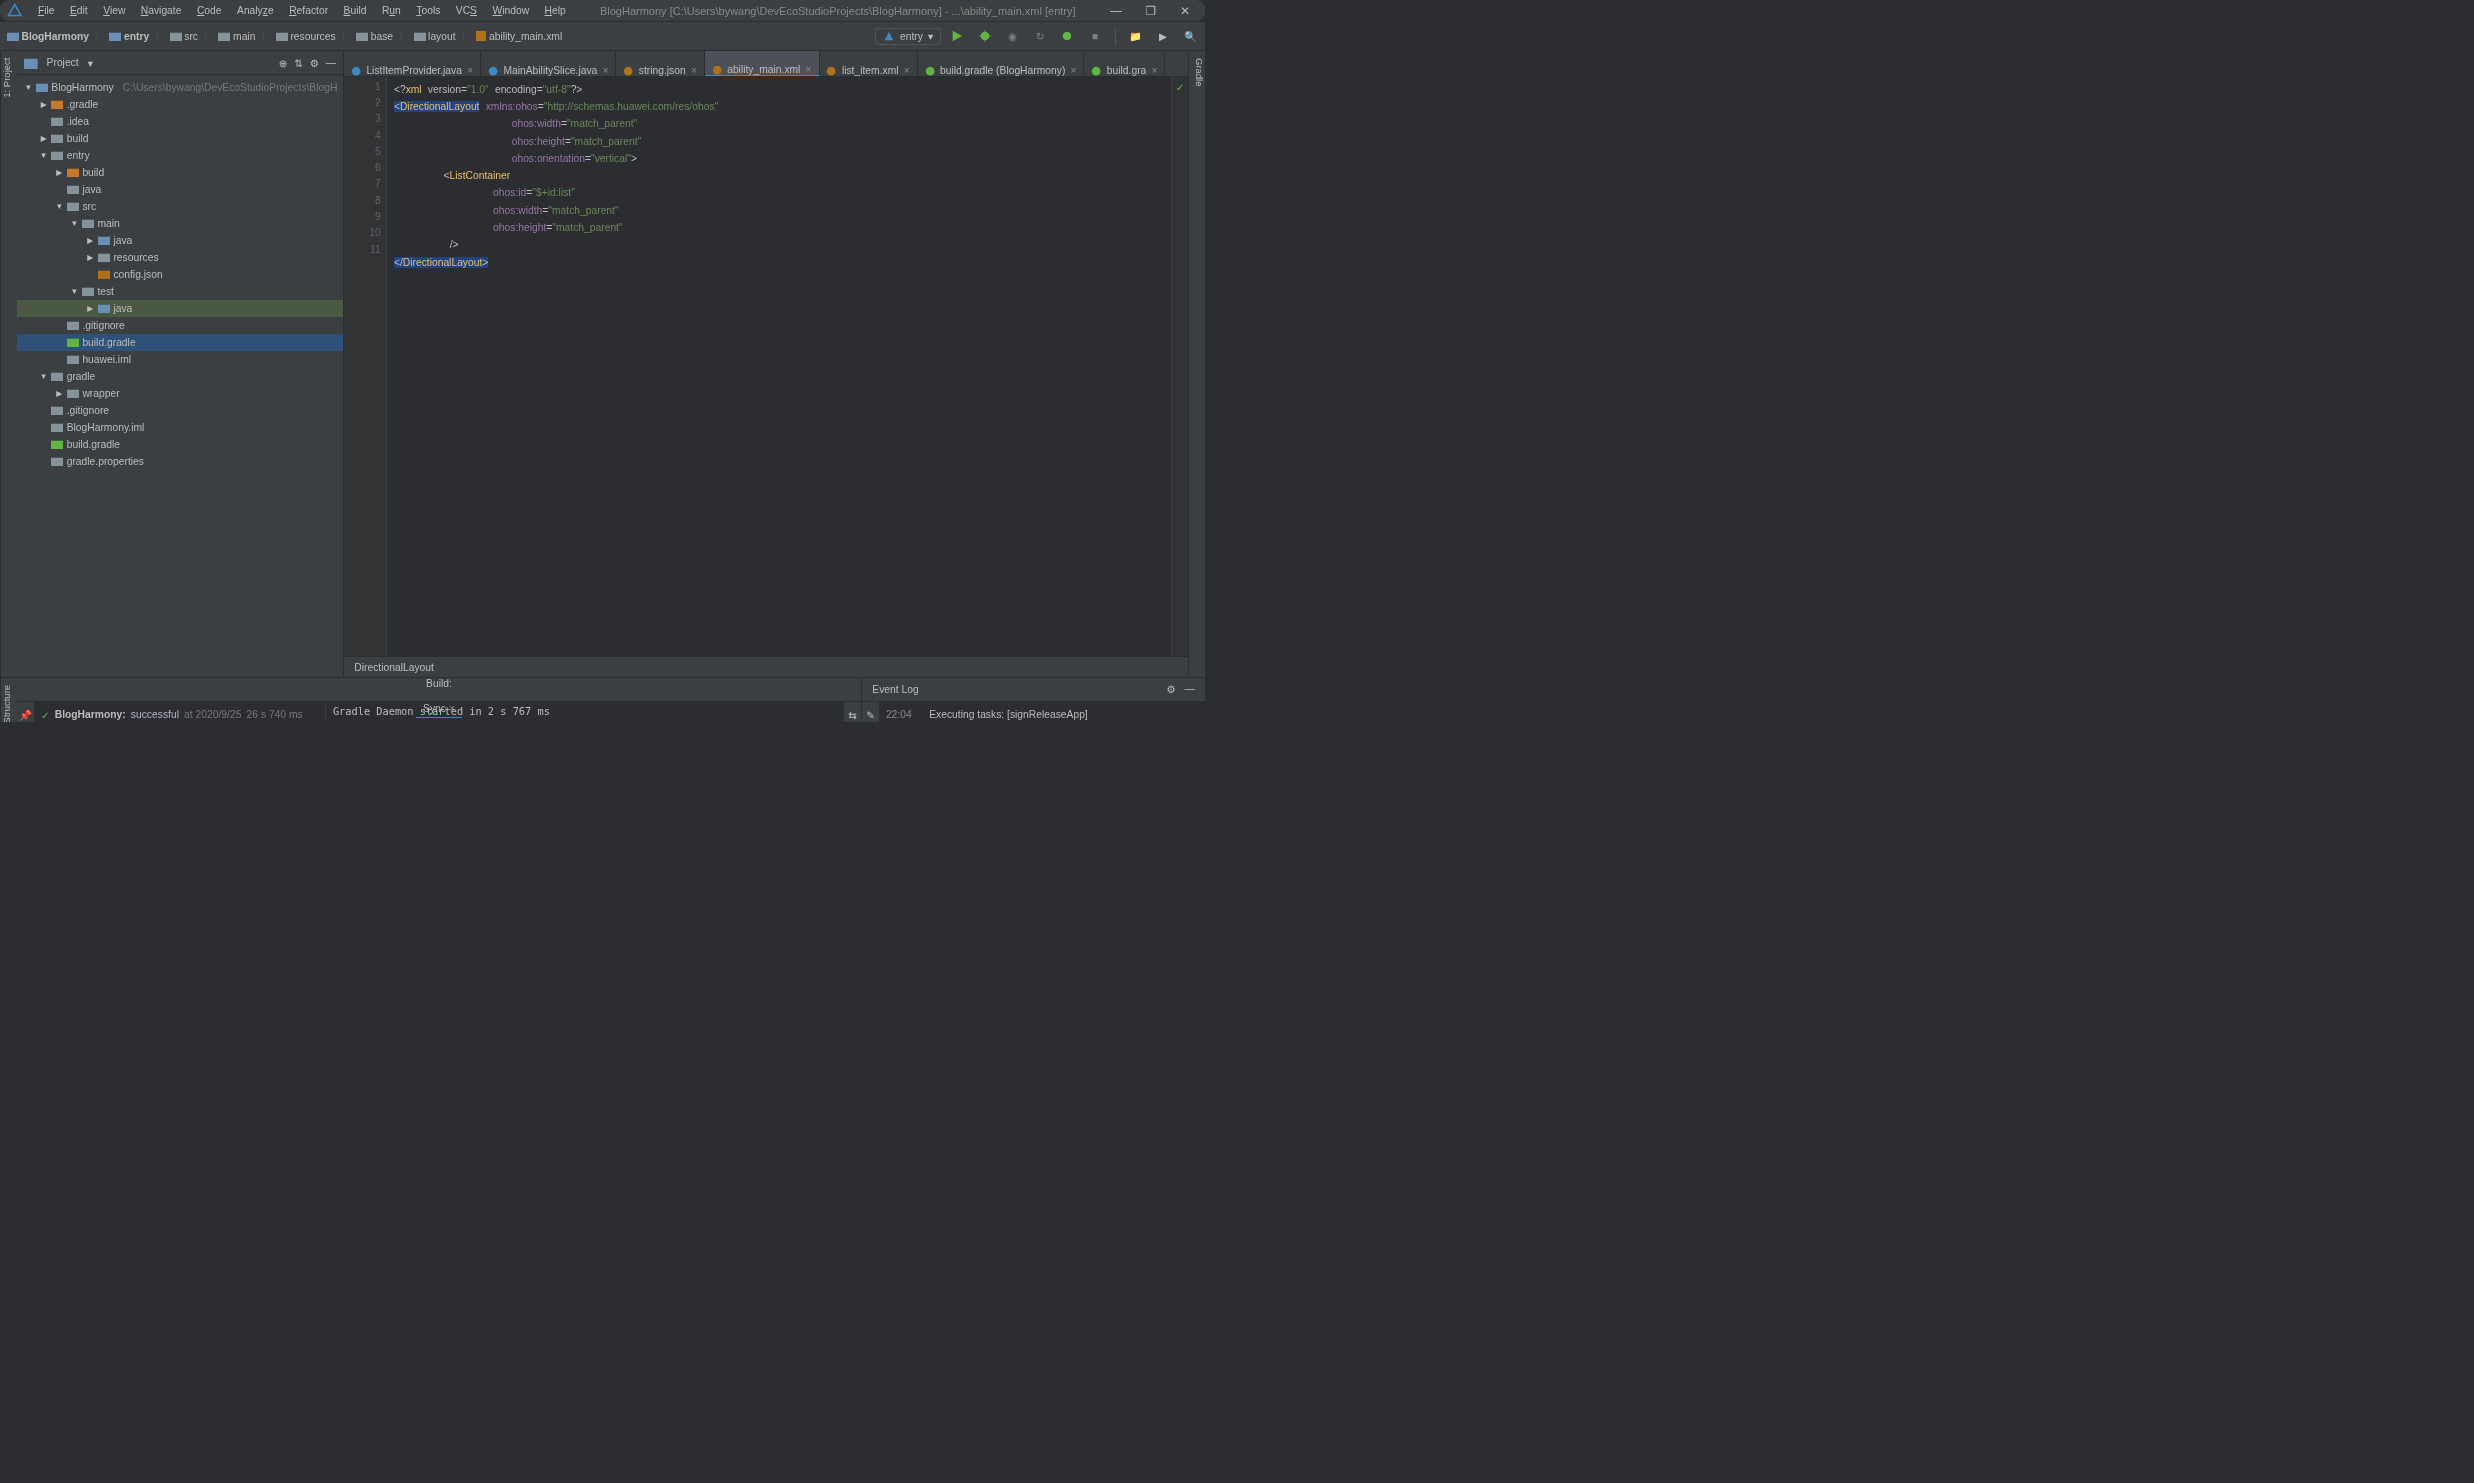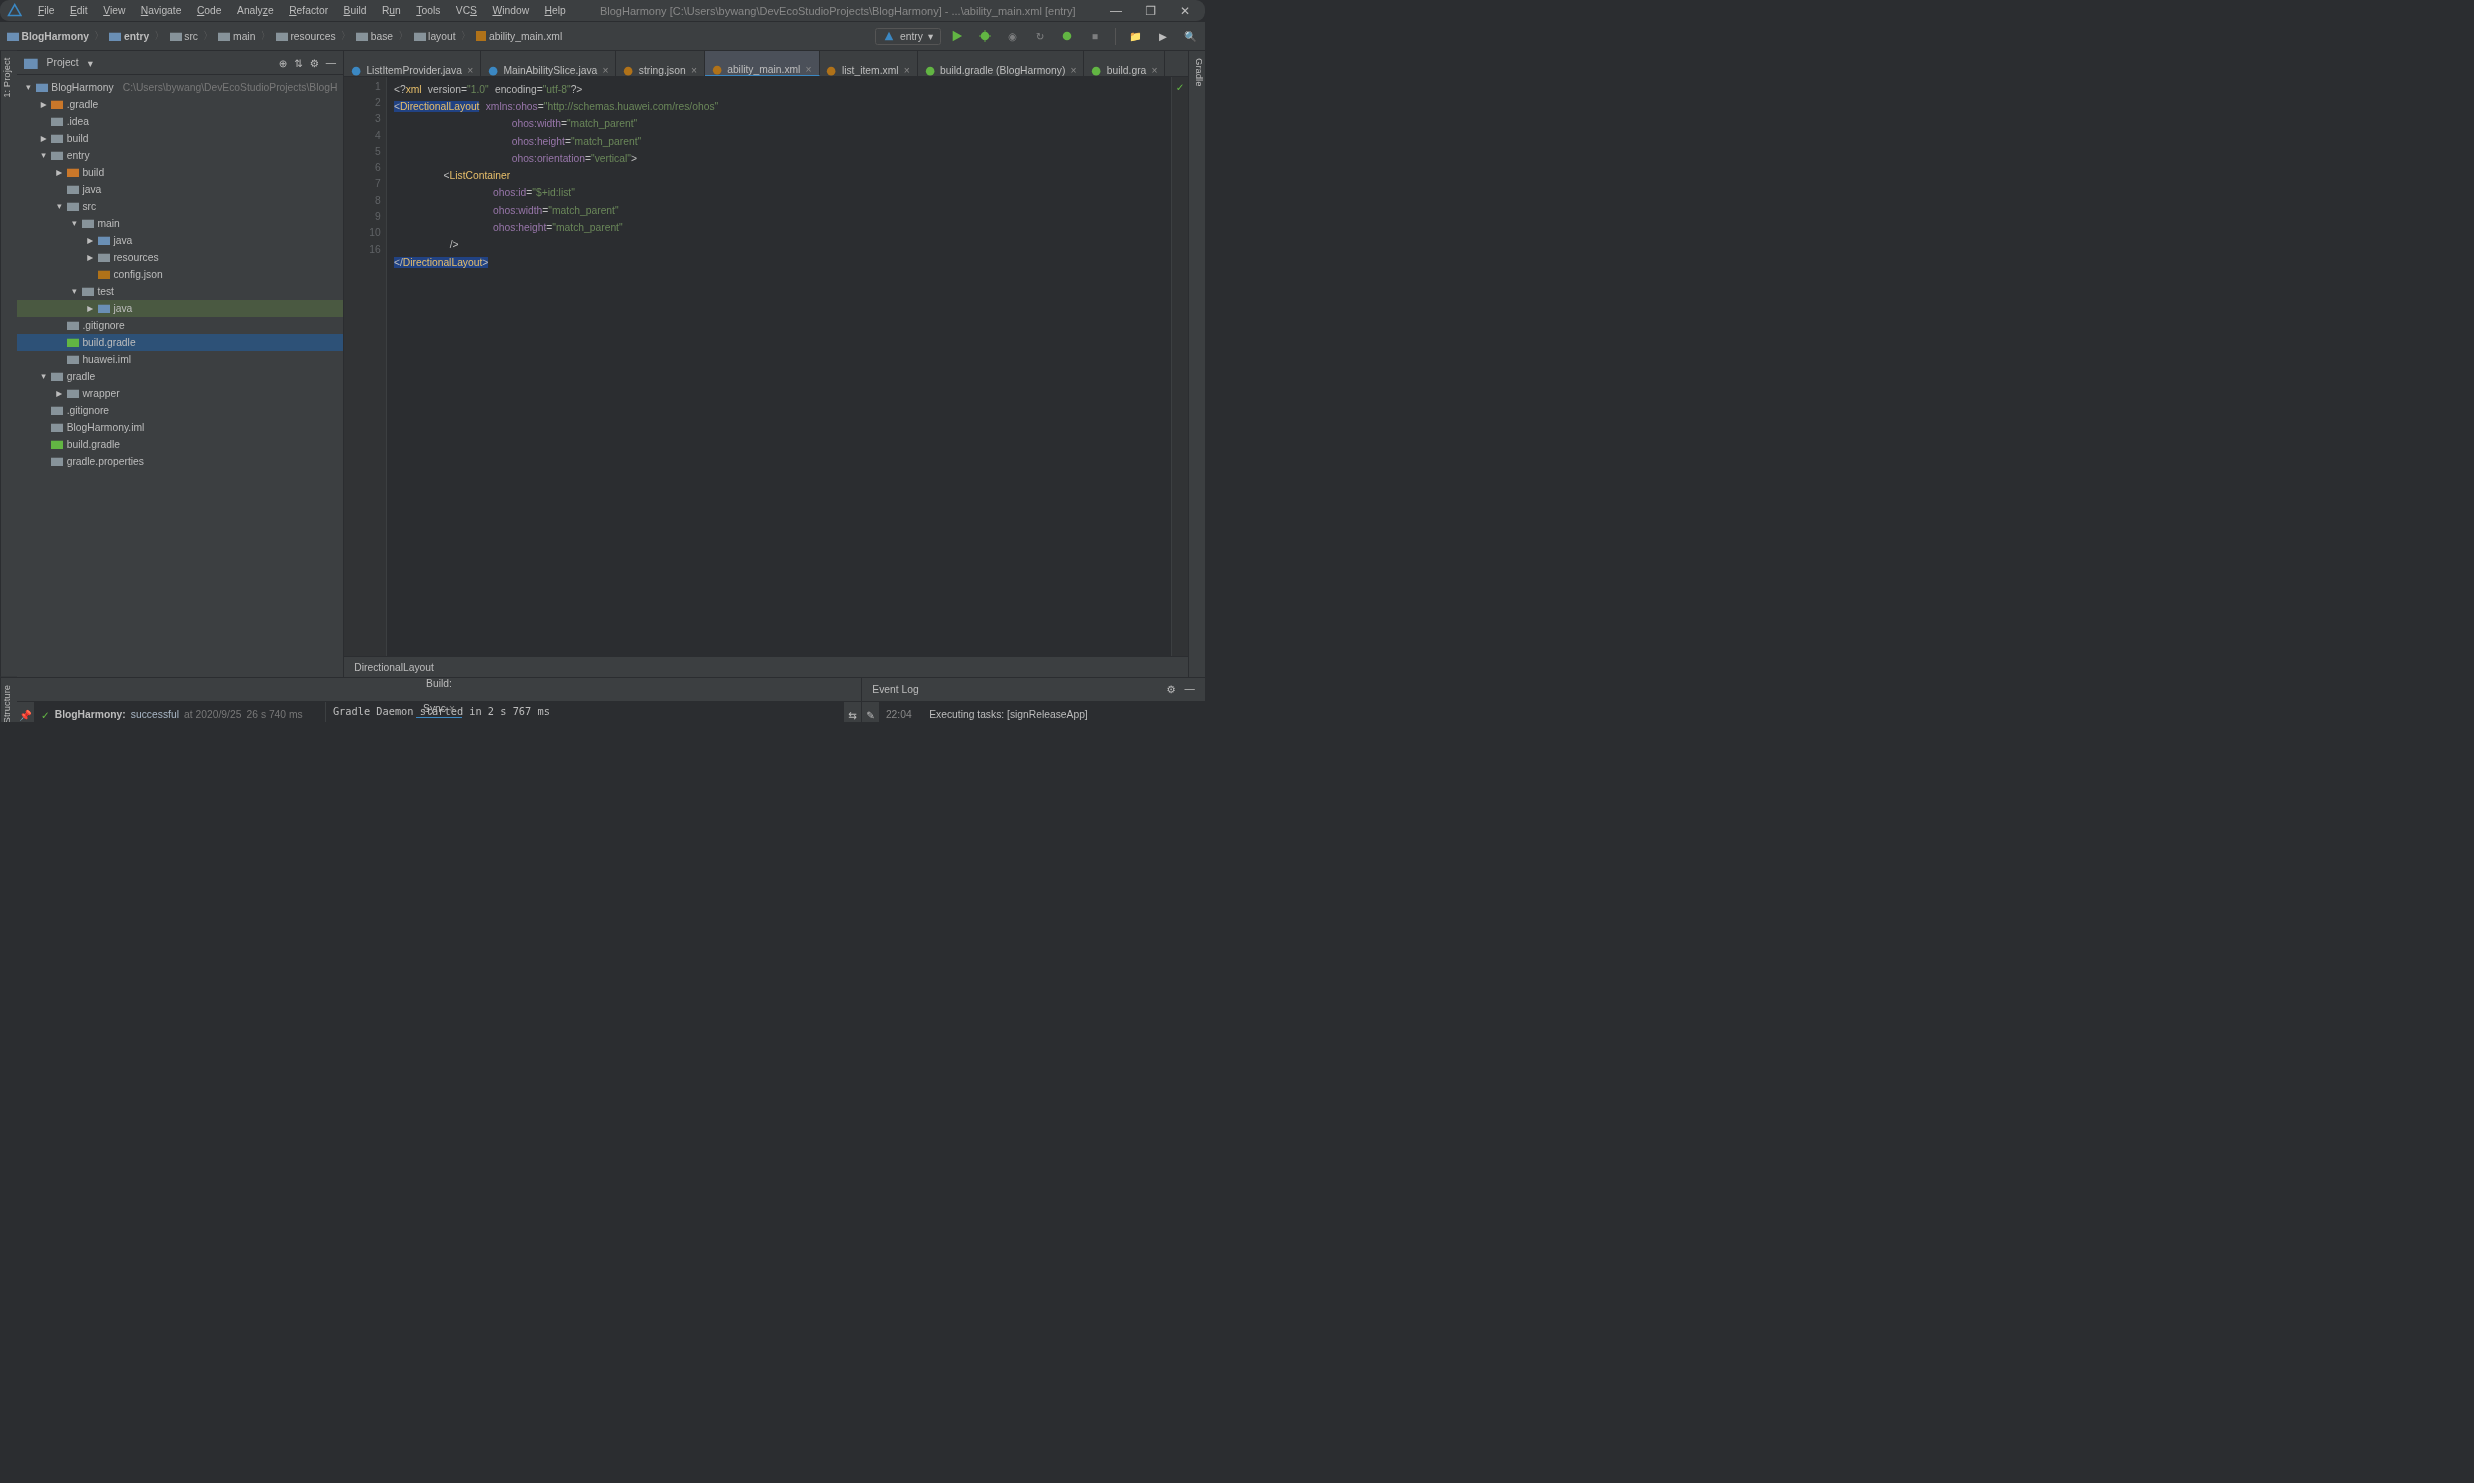--- a/index.html
+++ b/index.html
@@ -437,21 +437,21 @@
           <div style="height:16.3px">1</div>
           <div style="height:16.3px">2</div>
           <div style="height:16.3px">3</div>
           <div style="height:16.3px">4</div>
           <div style="height:16.3px">5</div>
           <div style="height:16.3px">6</div>
           <div style="height:16.3px">7</div>
           <div style="height:16.3px">8</div>
           <div style="height:16.3px">9</div>
           <div style="height:16.3px">10</div>
-          <div style="height:16.3px">16</div>
+          <div style="height:16.3px">11</div>
         </div>
       <div class="code"><span class="punc">&lt;?</span><span class="tag">xml</span> <span class="attr">version</span><span class="punc">=</span><span class="str">"1.0"</span> <span class="attr">encoding</span><span class="punc">=</span><span class="str">"utf-8"</span><span class="punc">?&gt;</span>
 <span class="hl"><span class="punc">&lt;</span><span class="tag">DirectionalLayout</span></span> <span class="attrc">xmlns:ohos</span><span class="punc">=</span><span class="str">"http://schemas.huawei.com/res/ohos"</span>
                    <span class="attrc">ohos:width</span><span class="punc">=</span><span class="str">"match_parent"</span>
                    <span class="attrc">ohos:height</span><span class="punc">=</span><span class="str">"match_parent"</span>
                    <span class="attrc">ohos:orientation</span><span class="punc">=</span><span class="str">"vertical"</span><span class="punc">&gt;</span>
         <span class="punc">&lt;</span><span class="tag">ListContainer</span>
                 <span class="attrc">ohos:id</span><span class="punc">=</span><span class="str">"$+id:list"</span>
                 <span class="attrc">ohos:width</span><span class="punc">=</span><span class="str">"match_parent"</span>
                 <span class="attrc">ohos:height</span><span class="punc">=</span><span class="str">"match_parent"</span>

